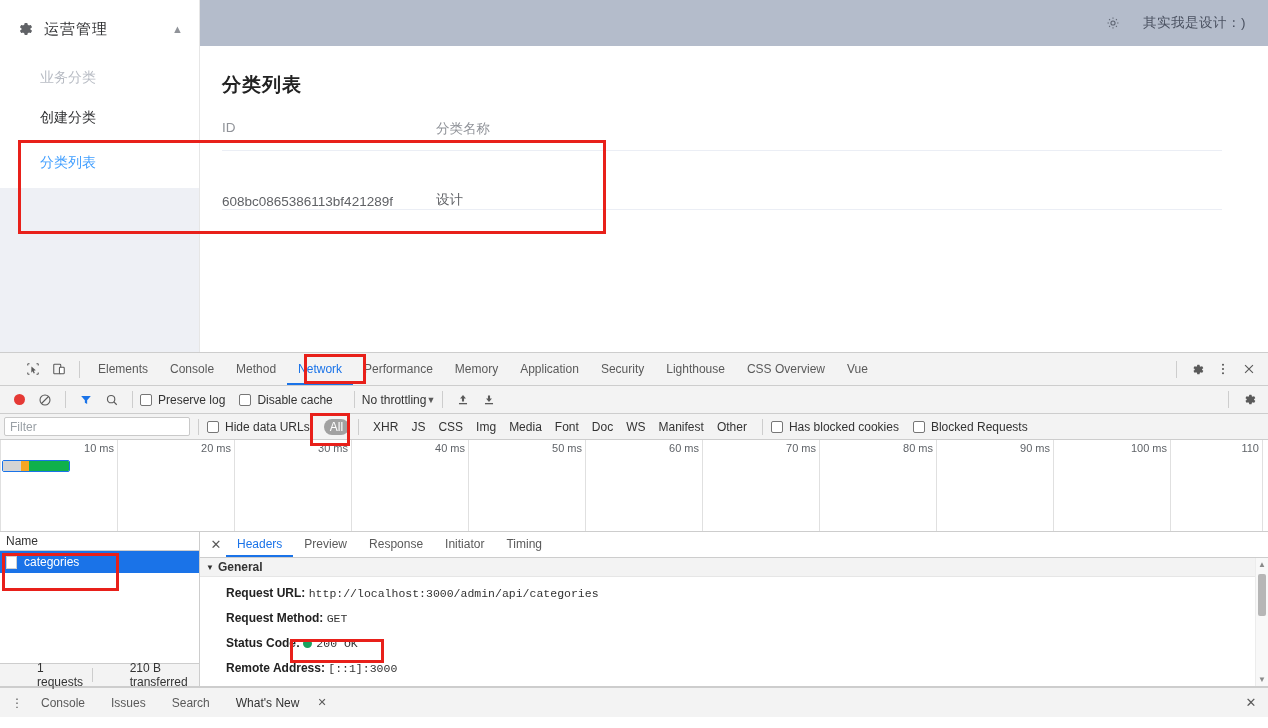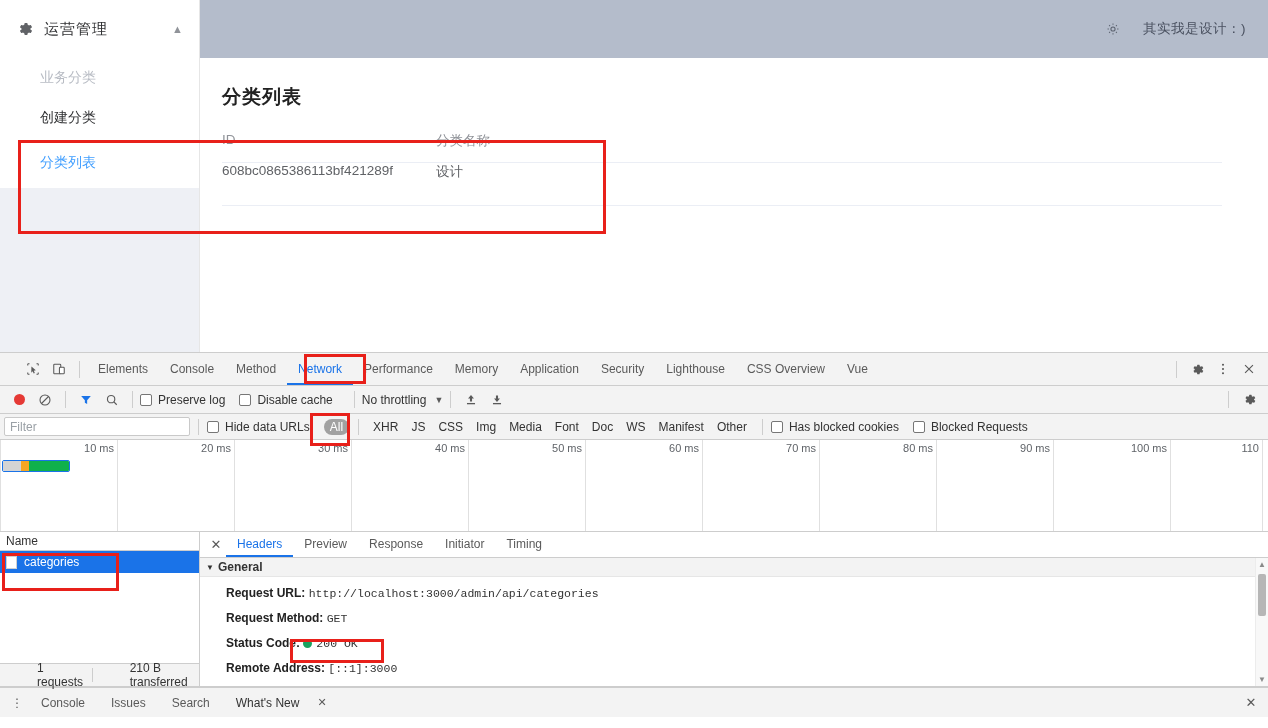--- a/index.html
+++ b/index.html
@@ -29,38 +29,38 @@
 
   .menu-item {
     height:40px; display:flex; align-items:center; padding-left:40px;
     font-size:14px; color:#303133; background:#fff; cursor:pointer;
   }
   .menu-item.muted { color:#b8bcc4; }
   .menu-item.active { color:#409eff; height:50px; }
 
   .app-main { position:absolute; left:200px; top:0; right:0; height:352px; background:#fff; }
   .app-header {
-    height:58px; background:#b4bccb; display:flex; align-items:center;
+    height:46px; background:#b4bccb; display:flex; align-items:center;
     justify-content:flex-end; padding-right:22px;
   }
   .app-header .h-gear { width:16px; height:16px; color:#5c6370; margin-right:22px; }
   .app-header .h-user { font-size:13.5px; color:#4a5160; letter-spacing:.5px; }
 
   .page-body { padding:26px 0 0 22px; }
   .page-title { font-size:19px; font-weight:bold; color:#222; letter-spacing:1px; }
 
   .tbl { margin-top:22px; width:1000px; }
   .tbl .thead, .tbl .trow { display:flex; }
   .tbl .thead { padding-bottom:12px; }
   .tbl .th { font-size:13.5px; color:#909399; }
   .tbl .td { font-size:13.5px; color:#606266; }
   .col-id { width:214px; }
   .col-name { width:300px; }
   .tbl .trow {
-    height:44px; align-items:flex-start;
+    height:60px; align-items:flex-end;
     border-top:1px solid #ebeef5; border-bottom:1px solid #ebeef5;
   }
   .tbl-tail { height:34px; }
 
   
   .devtools {
     position:absolute; left:0; top:352px; width:1268px; height:376px;
     background:#fff; border-top:1px solid #cdcdcd;
     font-family: "Liberation Sans", sans-serif;
   }
@@ -88,21 +88,21 @@
   .dt-toolbar {
     height:28px; display:flex; align-items:center; background:#f3f3f3;
     border-bottom:1px solid #cdcdcd; padding-left:6px; font-size:12px; color:#333;
   }
   .rec-dot { width:11px; height:11px; border-radius:50%; background:#e53935; }
   .chk {
     width:12px; height:12px; border:1px solid #767676; background:#fff;
     display:inline-block; border-radius:2px; flex:0 0 12px;
   }
   .chk-wrap { display:flex; align-items:center; gap:6px; margin-right:14px; cursor:pointer; }
-  .throttle { display:flex; align-items:center; gap:8px; color:#333; cursor:pointer; }
+  .throttle { display:flex; align-items:center; gap:0; color:#333; cursor:pointer; }
   .caret-dn { font-size:9px; color:#5a5a5a; }
   .tb-spacer { flex:1; }
 
   .dt-filterbar {
     height:26px; display:flex; align-items:center; background:#f3f3f3;
     border-bottom:1px solid #cdcdcd; font-size:12px; color:#333;
   }
   .filter-input {
     width:186px; height:19px; margin-left:4px; border:1px solid #c9c9c9; background:#fff;
     font-size:12px; color:#5f6368; padding:0 5px; line-height:19px; border-radius:2px;

